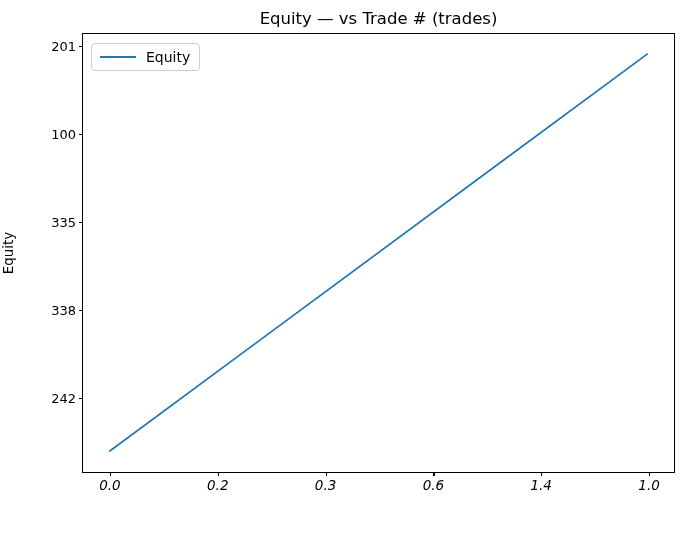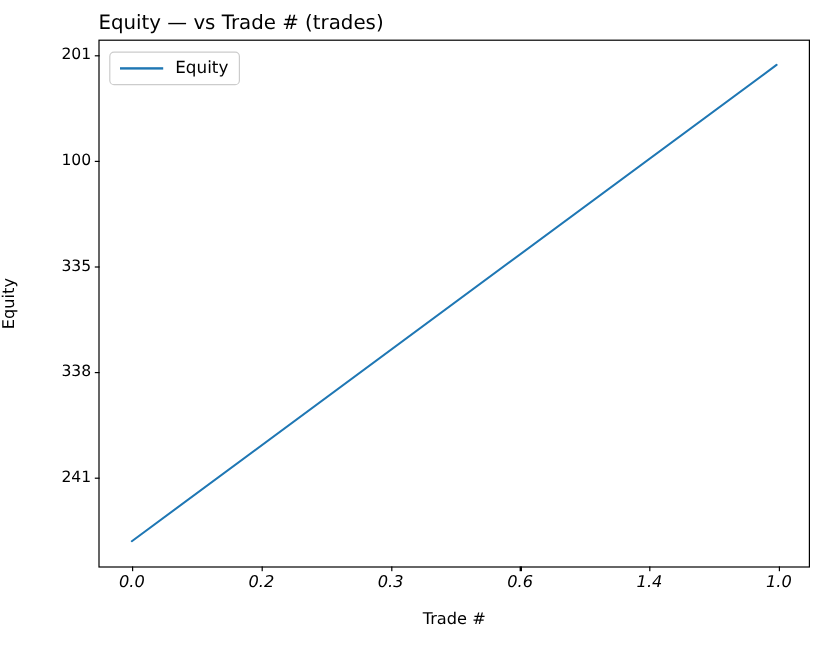--- a/index.html
+++ b/index.html
@@ -21,20 +21,21 @@
     height: 546px;
     background: #ffffff;
   }
 
   
   #chart-title {
     position: absolute;
     left: 82px;
     top: 9px;
     width: 593px;
+    text-align: center;
     font-size: 16.5px;
     color: #000000;
     white-space: nowrap;
     line-height: 20px;
   }
 
   
   #plot-area {
     position: absolute;
     left: 82px;
@@ -174,21 +175,21 @@
 
   <div id="plot-area">
 
     <svg id="plot-svg" viewBox="0 0 593 440" preserveAspectRatio="none">
       <polyline id="series-line-0" fill="none" stroke="#1f77b4" stroke-width="1.7" stroke-linecap="round" stroke-linejoin="round" vector-effect="non-scaling-stroke" points="26.95,418.92 566.05,20.20"></polyline>
     </svg>
 
     <div id="yticks-container">
         <div class="ytick" style="top: 363.59px;">
           <div class="ytick-mark"></div>
-          <div class="ytick-label">241</div>
+          <div class="ytick-label">242</div>
         </div>
         <div class="ytick" style="top: 275.77px;">
           <div class="ytick-mark"></div>
           <div class="ytick-label">338</div>
         </div>
         <div class="ytick" style="top: 187.94px;">
           <div class="ytick-mark"></div>
           <div class="ytick-label">335</div>
         </div>
         <div class="ytick" style="top: 100.12px;">
@@ -229,16 +230,15 @@
 
     <div id="legend">
         <div class="legend-entry">
           <span class="legend-swatch" style="border-top-color: rgb(31, 119, 180);"></span>
           <span class="legend-text">Equity</span>
         </div>
       </div>
 
   </div>
 
-  <div id="xlabel">Trade #</div>
   <div id="ylabel">Equity</div>
 
 </div>
 
 </body></html>

